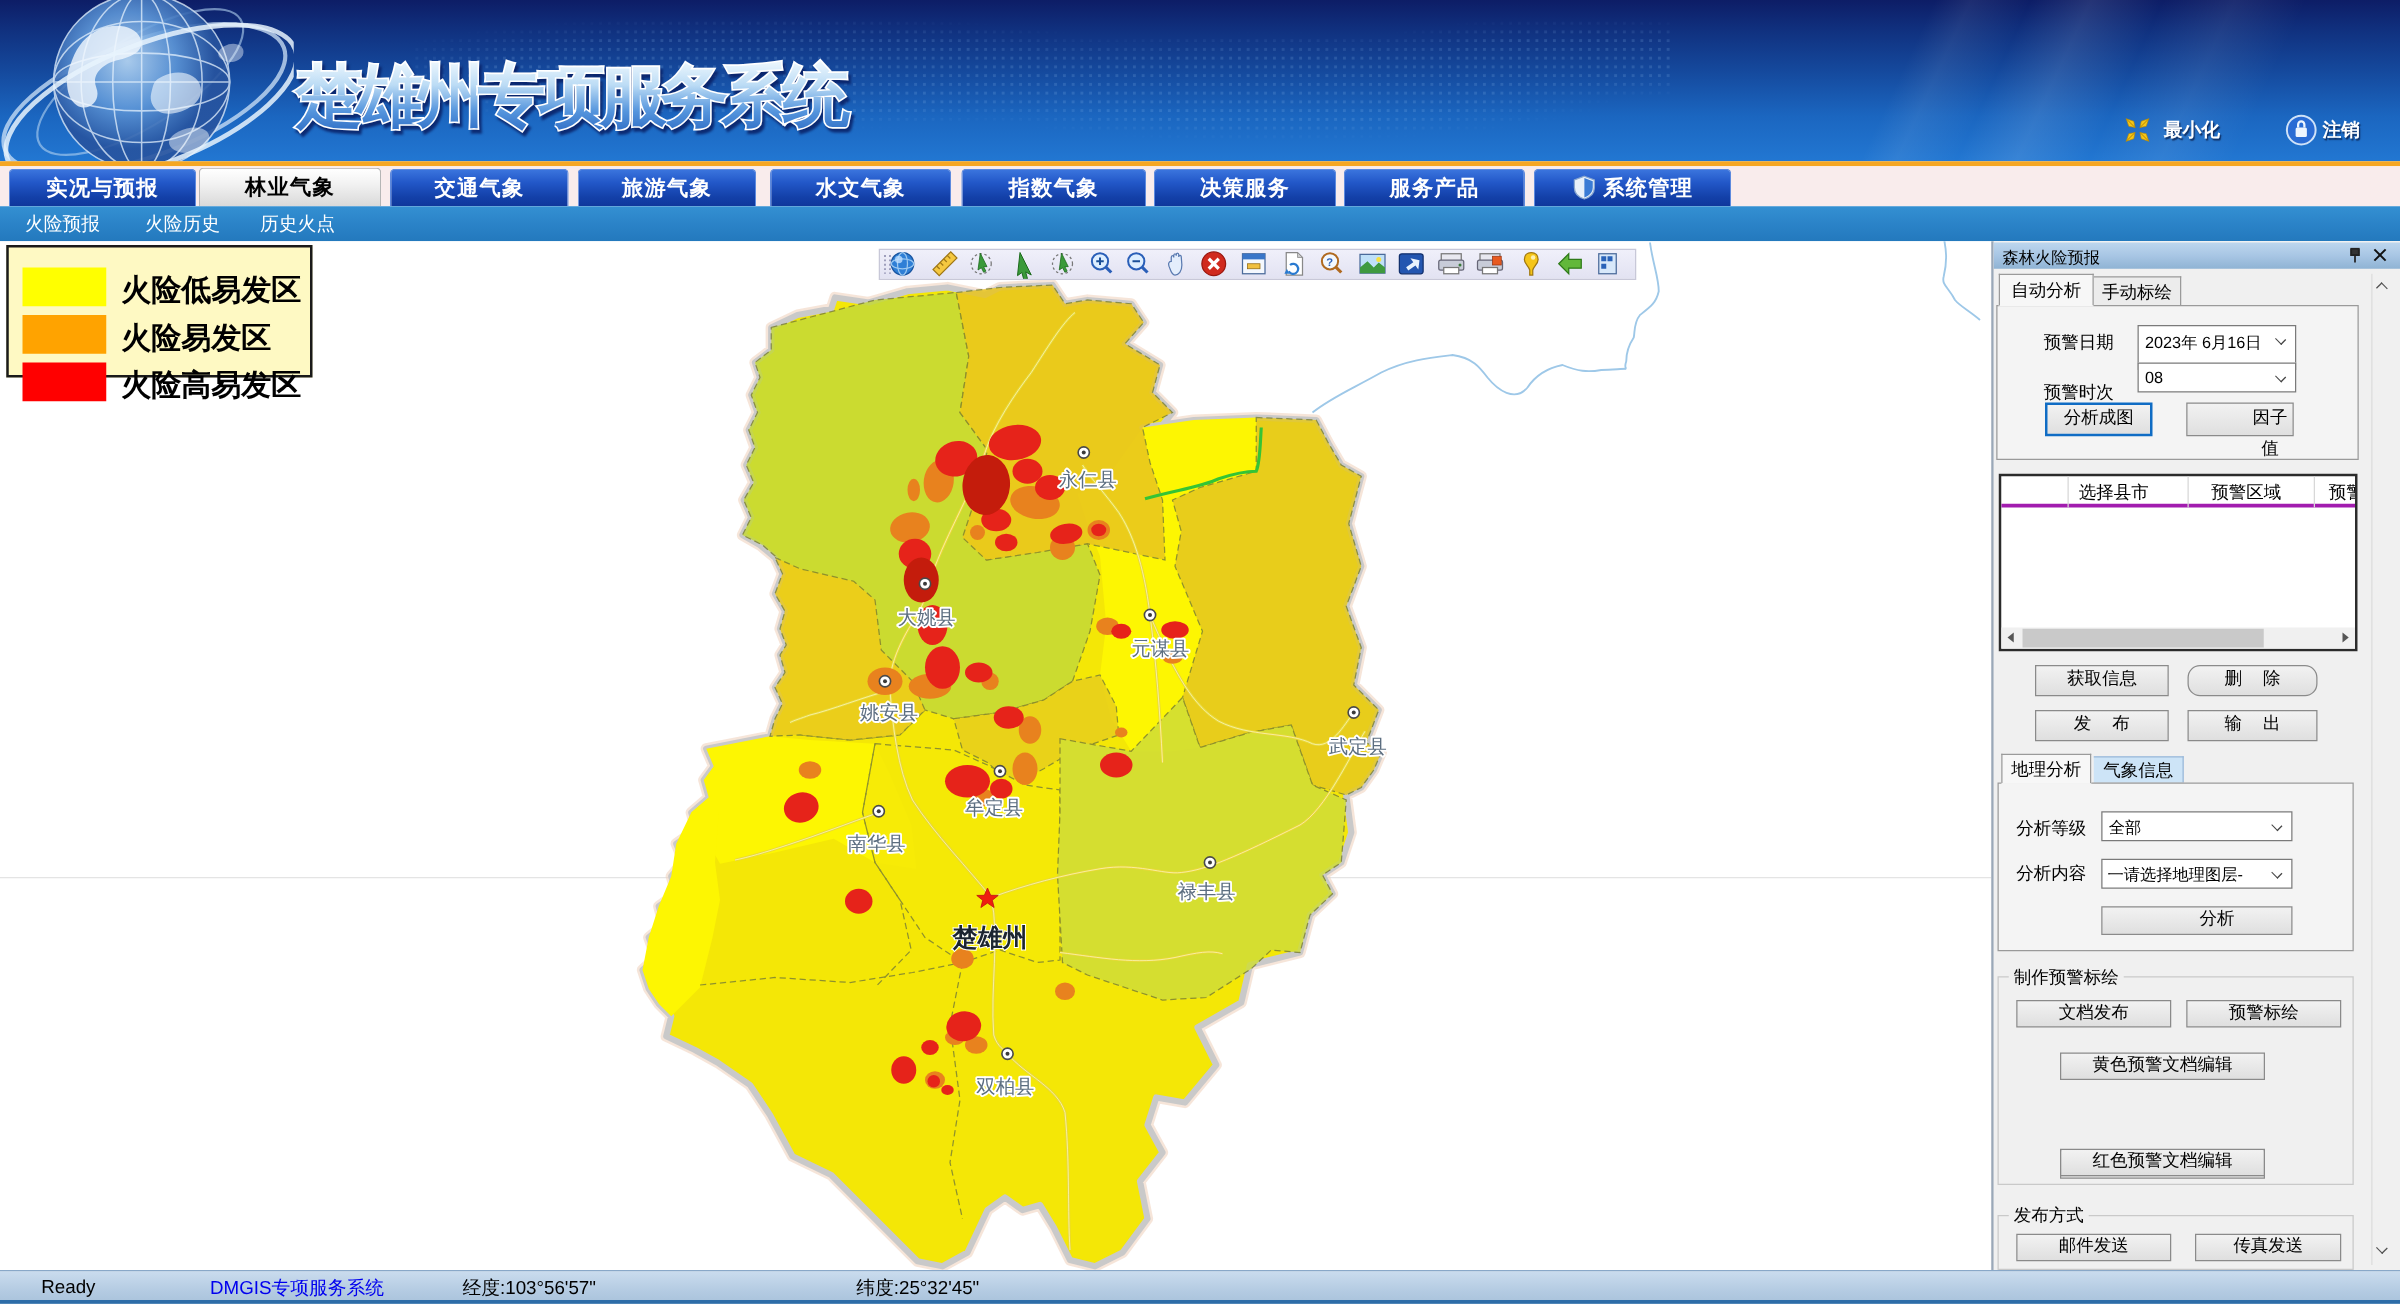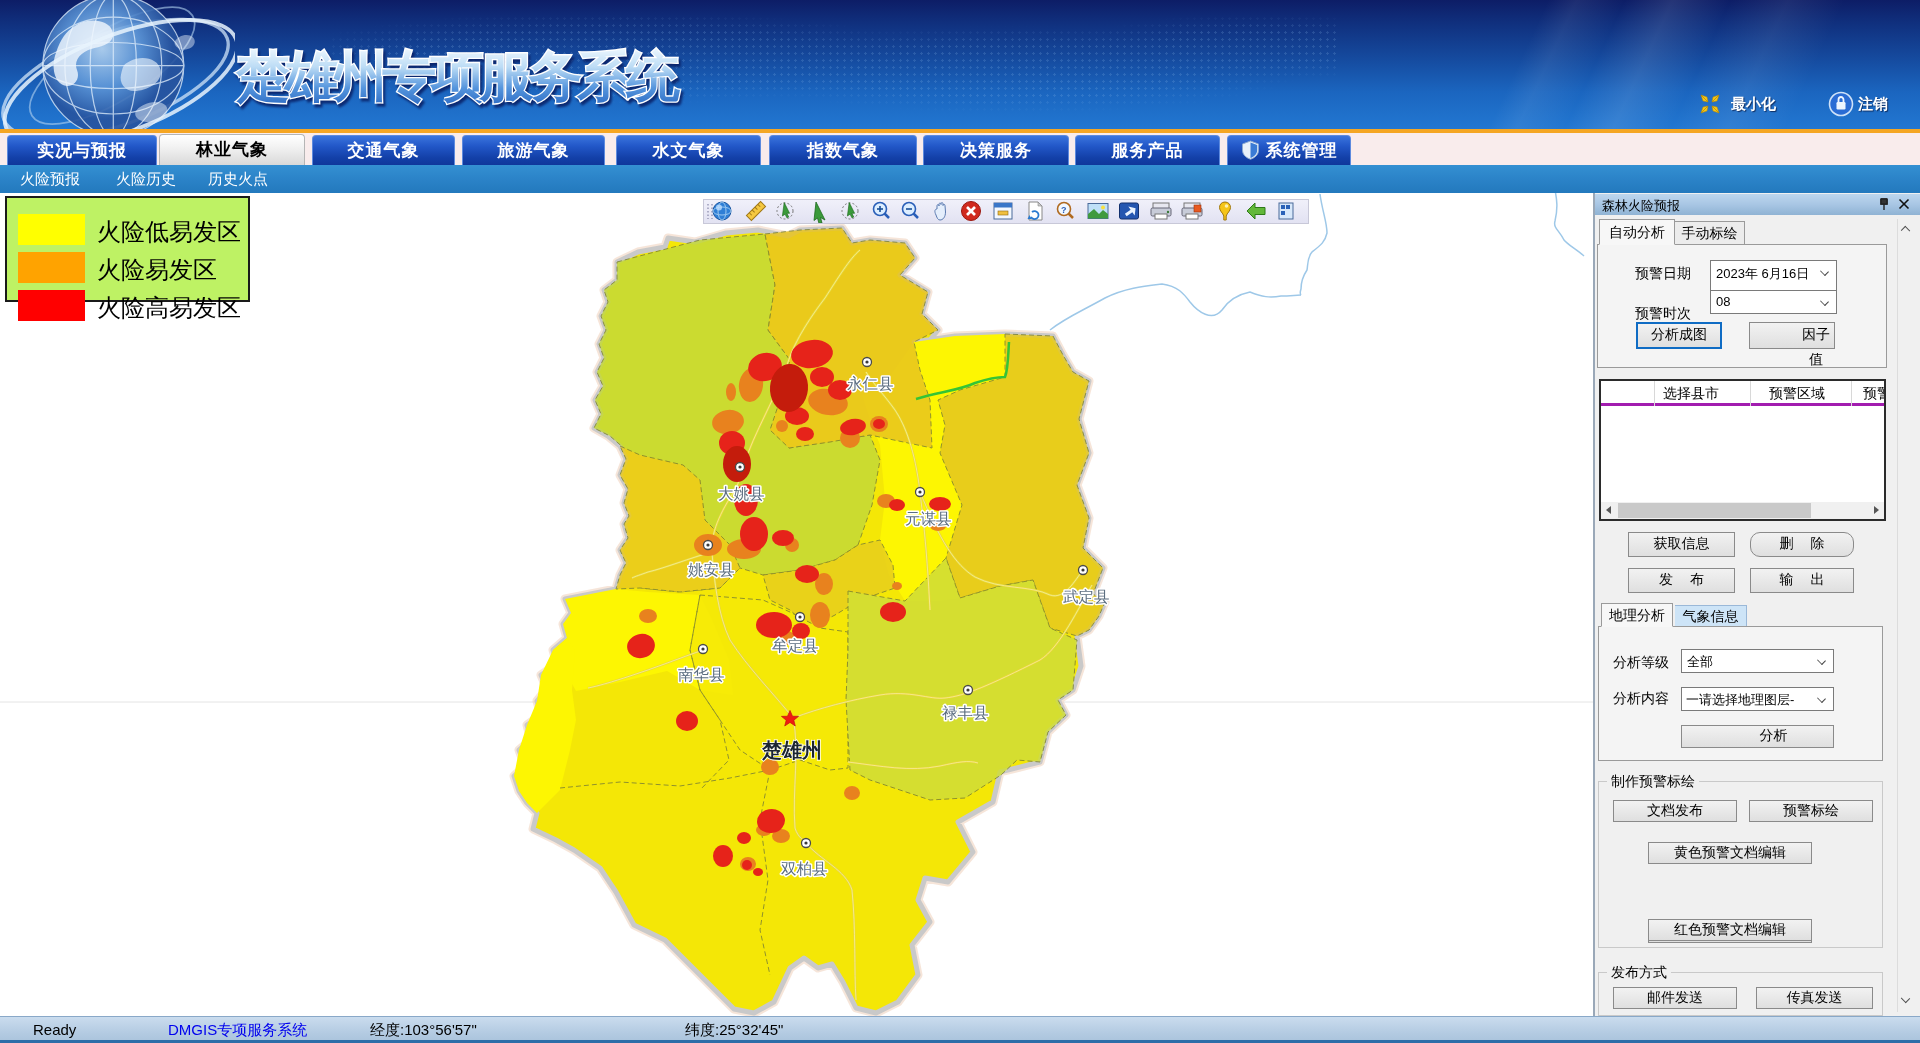--- a/index.html
+++ b/index.html
@@ -14,21 +14,21 @@
 }
 #tabbar{position:absolute;left:0;top:133px;width:1920px;height:32px;background:#f9ecec;}
 .tab{position:absolute;top:2px;height:30px;background:linear-gradient(180deg,#3a74dd 0%,#2257c8 35%,#1340a8 75%,#0f379b 100%);border:1px solid #5d8ade;border-bottom:none;border-radius:4px 4px 0 0;color:#fff;font-weight:bold;font-size:17px;text-align:center;line-height:29px;letter-spacing:1px;}
 .tab.active{background:linear-gradient(180deg,#ffffff 0%,#f2f2f2 40%,#d9d9d9 100%);color:#000;border:1px solid #b5b5b5;border-bottom:none;top:1px;height:31px;}
 #submenu{position:absolute;left:0;top:165px;width:1920px;height:28px;background:linear-gradient(180deg,#3490d2 0%,#2b83c8 50%,#2379bd 100%);color:#fff;font-size:15px;}
 #submenu span{position:absolute;top:5px;}
 #main{position:absolute;left:0;top:193px;width:1920px;height:823px;background:#fff;}
 #statusbar{position:absolute;left:0;top:1016px;width:1920px;height:27px;background:linear-gradient(180deg,#cadcee 0%,#b4cbe2 60%,#a8c2db 100%);border-top:1px solid #89a8c8;font-size:15px;color:#000;}
 #statusbar .sb{position:absolute;top:4px;}
 #statusbottom{position:absolute;left:0;top:1040px;width:1920px;height:3px;background:#2d6da8;}
-#legend{position:absolute;left:5px;top:3px;width:245px;height:106px;background:#bef264;border:2px solid #1a1a1a;z-index:30;}
+#legend{position:absolute;left:5px;top:3px;width:245px;height:106px;background:#fef9c3;border:2px solid #1a1a1a;z-index:30;font-weight:bold;}
 .lgrow{position:absolute;left:11px;width:67px;height:31px;}
 .lgtxt{position:absolute;left:90px;width:150px;font-family:"Liberation Serif",serif;font-size:24px;color:#000;}
 #toolbar{position:absolute;left:703px;top:6px;width:606px;height:25px;background:linear-gradient(180deg,#f0f0fa,#e2e2f2);border:1px solid #c8c8d8;z-index:25;}
 #panel{position:absolute;left:1595px;top:0;width:325px;height:823px;background:#f0f0f0;font-size:14px;color:#000;}
 #panelborder{position:absolute;left:1593px;top:0;width:2px;height:823px;background:#9aa8b8;}
 #ptitle{position:absolute;left:0;top:1px;width:325px;height:21px;background:linear-gradient(180deg,#bdd6ee 0%,#a8c6e4 50%,#8fb3d4 100%);font-size:13px;}
 .ptab{position:absolute;height:26px;font-size:14px;text-align:center;}
 .wbtn{position:absolute;background:linear-gradient(180deg,#f2f2f2,#dfdfdf);border:1px solid #8a8a8a;font-size:14px;text-align:center;color:#000;font-family:Liberation Mono, monospace;}
 .combo{position:absolute;background:#fff;border:1px solid #7a7a7a;font-size:13px;color:#000;}
 .combo .cv{position:absolute;right:8px;top:7px;width:7px;height:7px;border-right:1.6px solid #444;border-bottom:1.6px solid #444;transform:rotate(45deg) scale(1,.8);}
@@ -104,21 +104,21 @@
 <div id="hdrline"></div>
 <div id="tabbar">
 <div class="tab" style="left:7px;width:150px;">实况与预报</div>
 <div class="tab active" style="left:159px;width:146px;">林业气象</div>
 <div class="tab" style="left:312px;width:143px;">交通气象</div>
 <div class="tab" style="left:462px;width:143px;">旅游气象</div>
 <div class="tab" style="left:616px;width:145px;">水文气象</div>
 <div class="tab" style="left:769px;width:148px;">指数气象</div>
 <div class="tab" style="left:923px;width:146px;">决策服务</div>
 <div class="tab" style="left:1075px;width:145px;">服务产品</div>
-<div class="tab" style="left:1227px;width:124px;"><svg style="vertical-align:-4px;margin-right:6px" width="19" height="20" viewBox="0 0 19 20">
+<div class="tab" style="left:1227px;width:158px;"><svg style="vertical-align:-4px;margin-right:6px" width="19" height="20" viewBox="0 0 19 20">
         <path d="M9.5,1 L17.5,4 V10 C17.5,15 13.5,18 9.5,19.2 C5.5,18 1.5,15 1.5,10 V4 Z" fill="#e8f0fa" stroke="#8aa8d0" stroke-width="1"></path>
         <path d="M9.5,2.4 L16.2,5 V10 C16.2,14 13,16.8 9.5,17.9 Z" fill="#3a7bd5"></path>
       </svg>系统管理</div>
 </div>
 <div id="submenu">
 <span style="left:20px">火险预报</span>
     <span style="left:116px">火险历史</span>
     <span style="left:208px">历史火点</span>
 </div>
 <div id="main">

